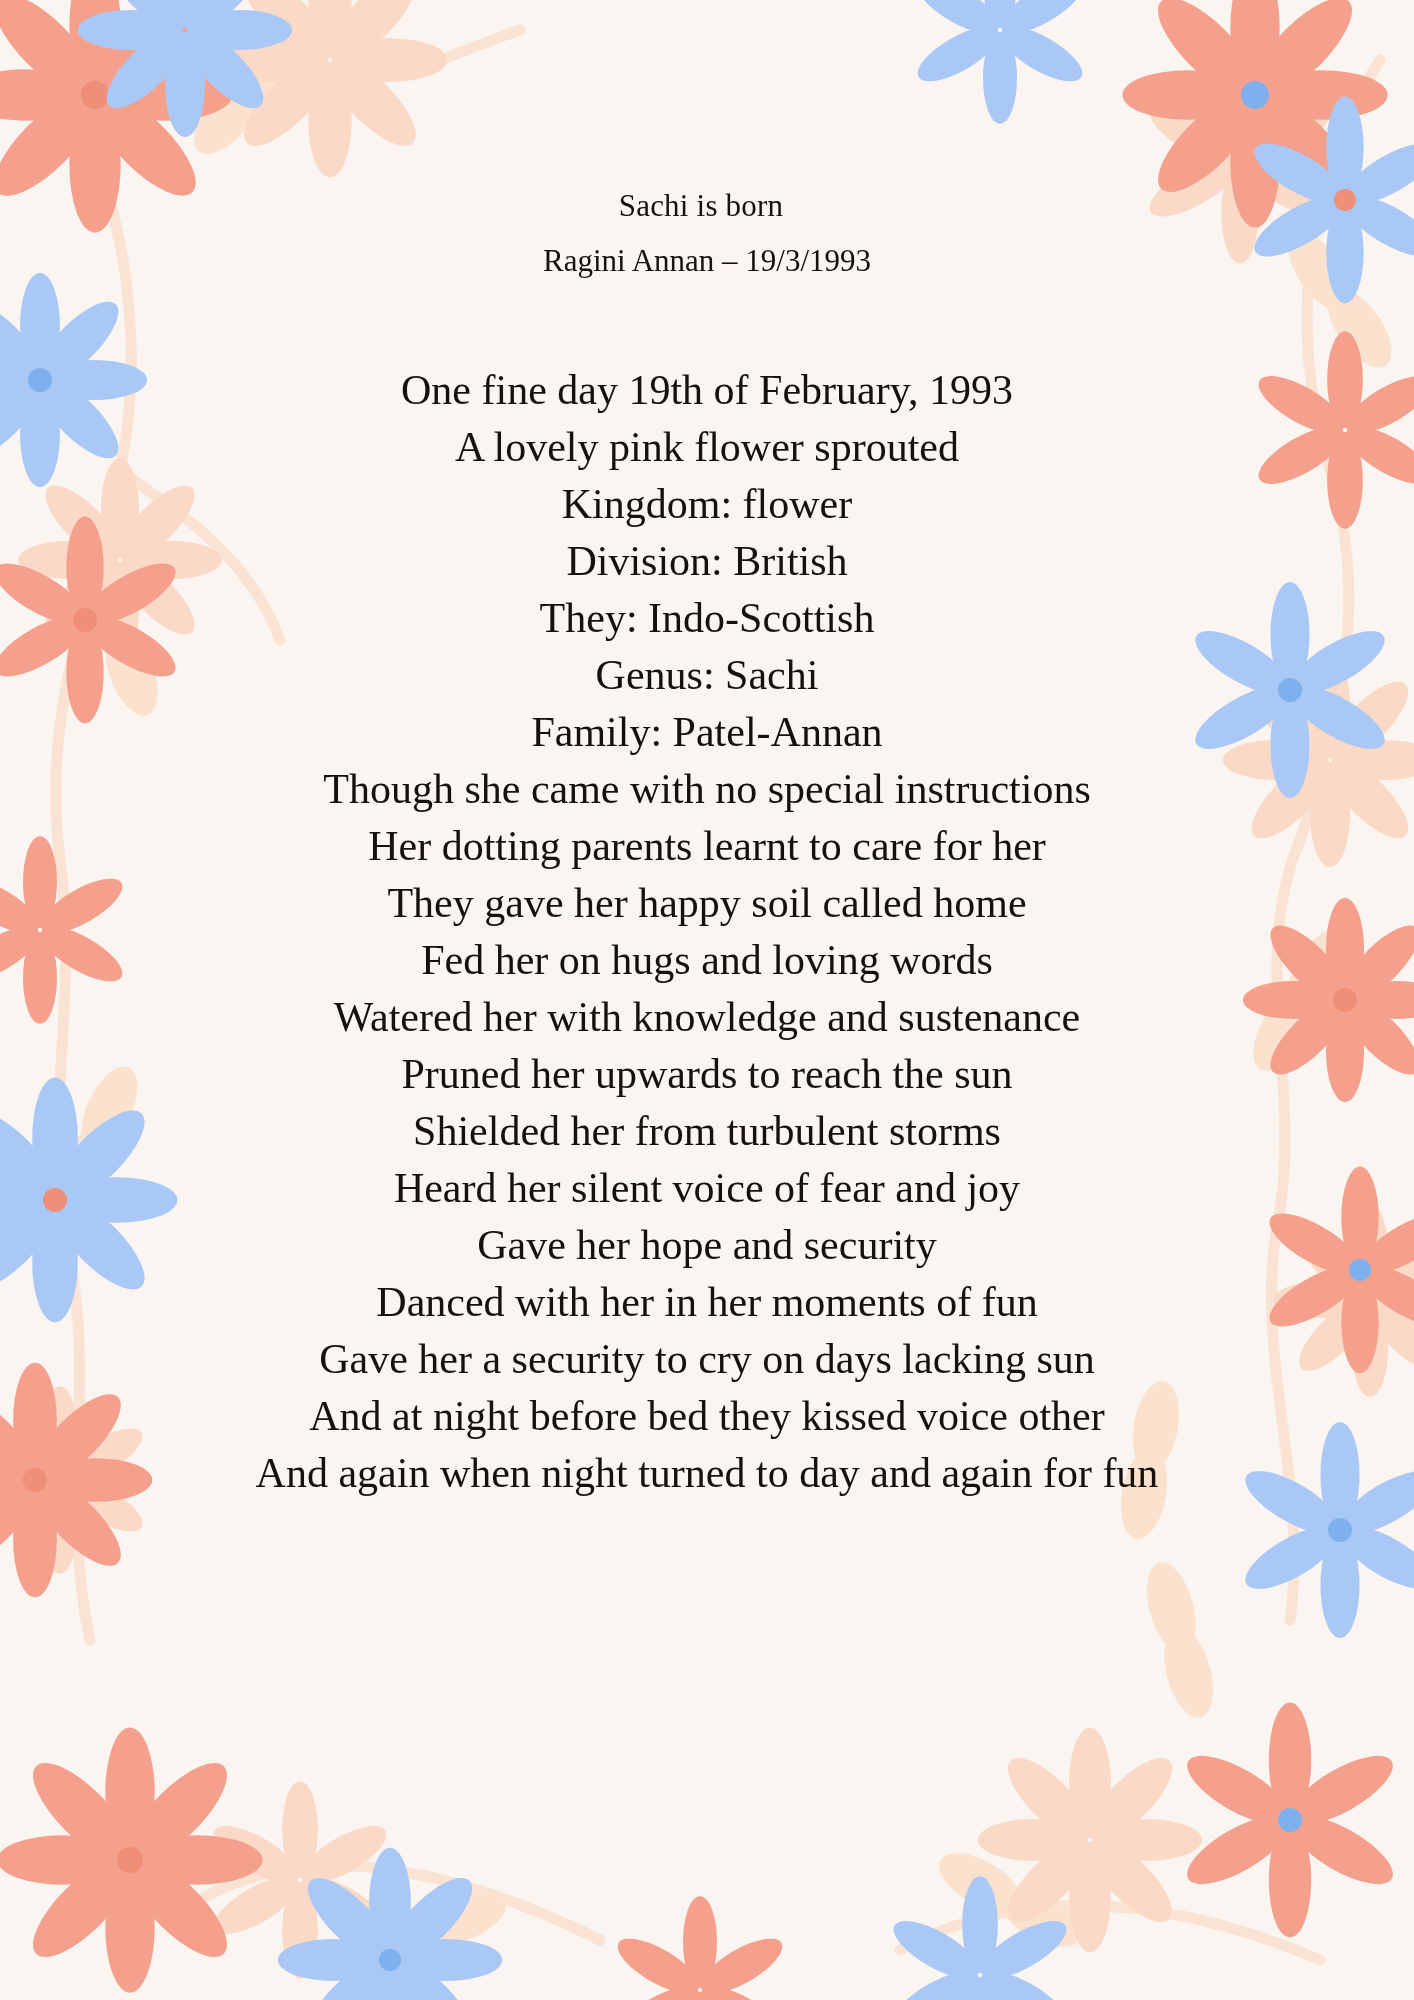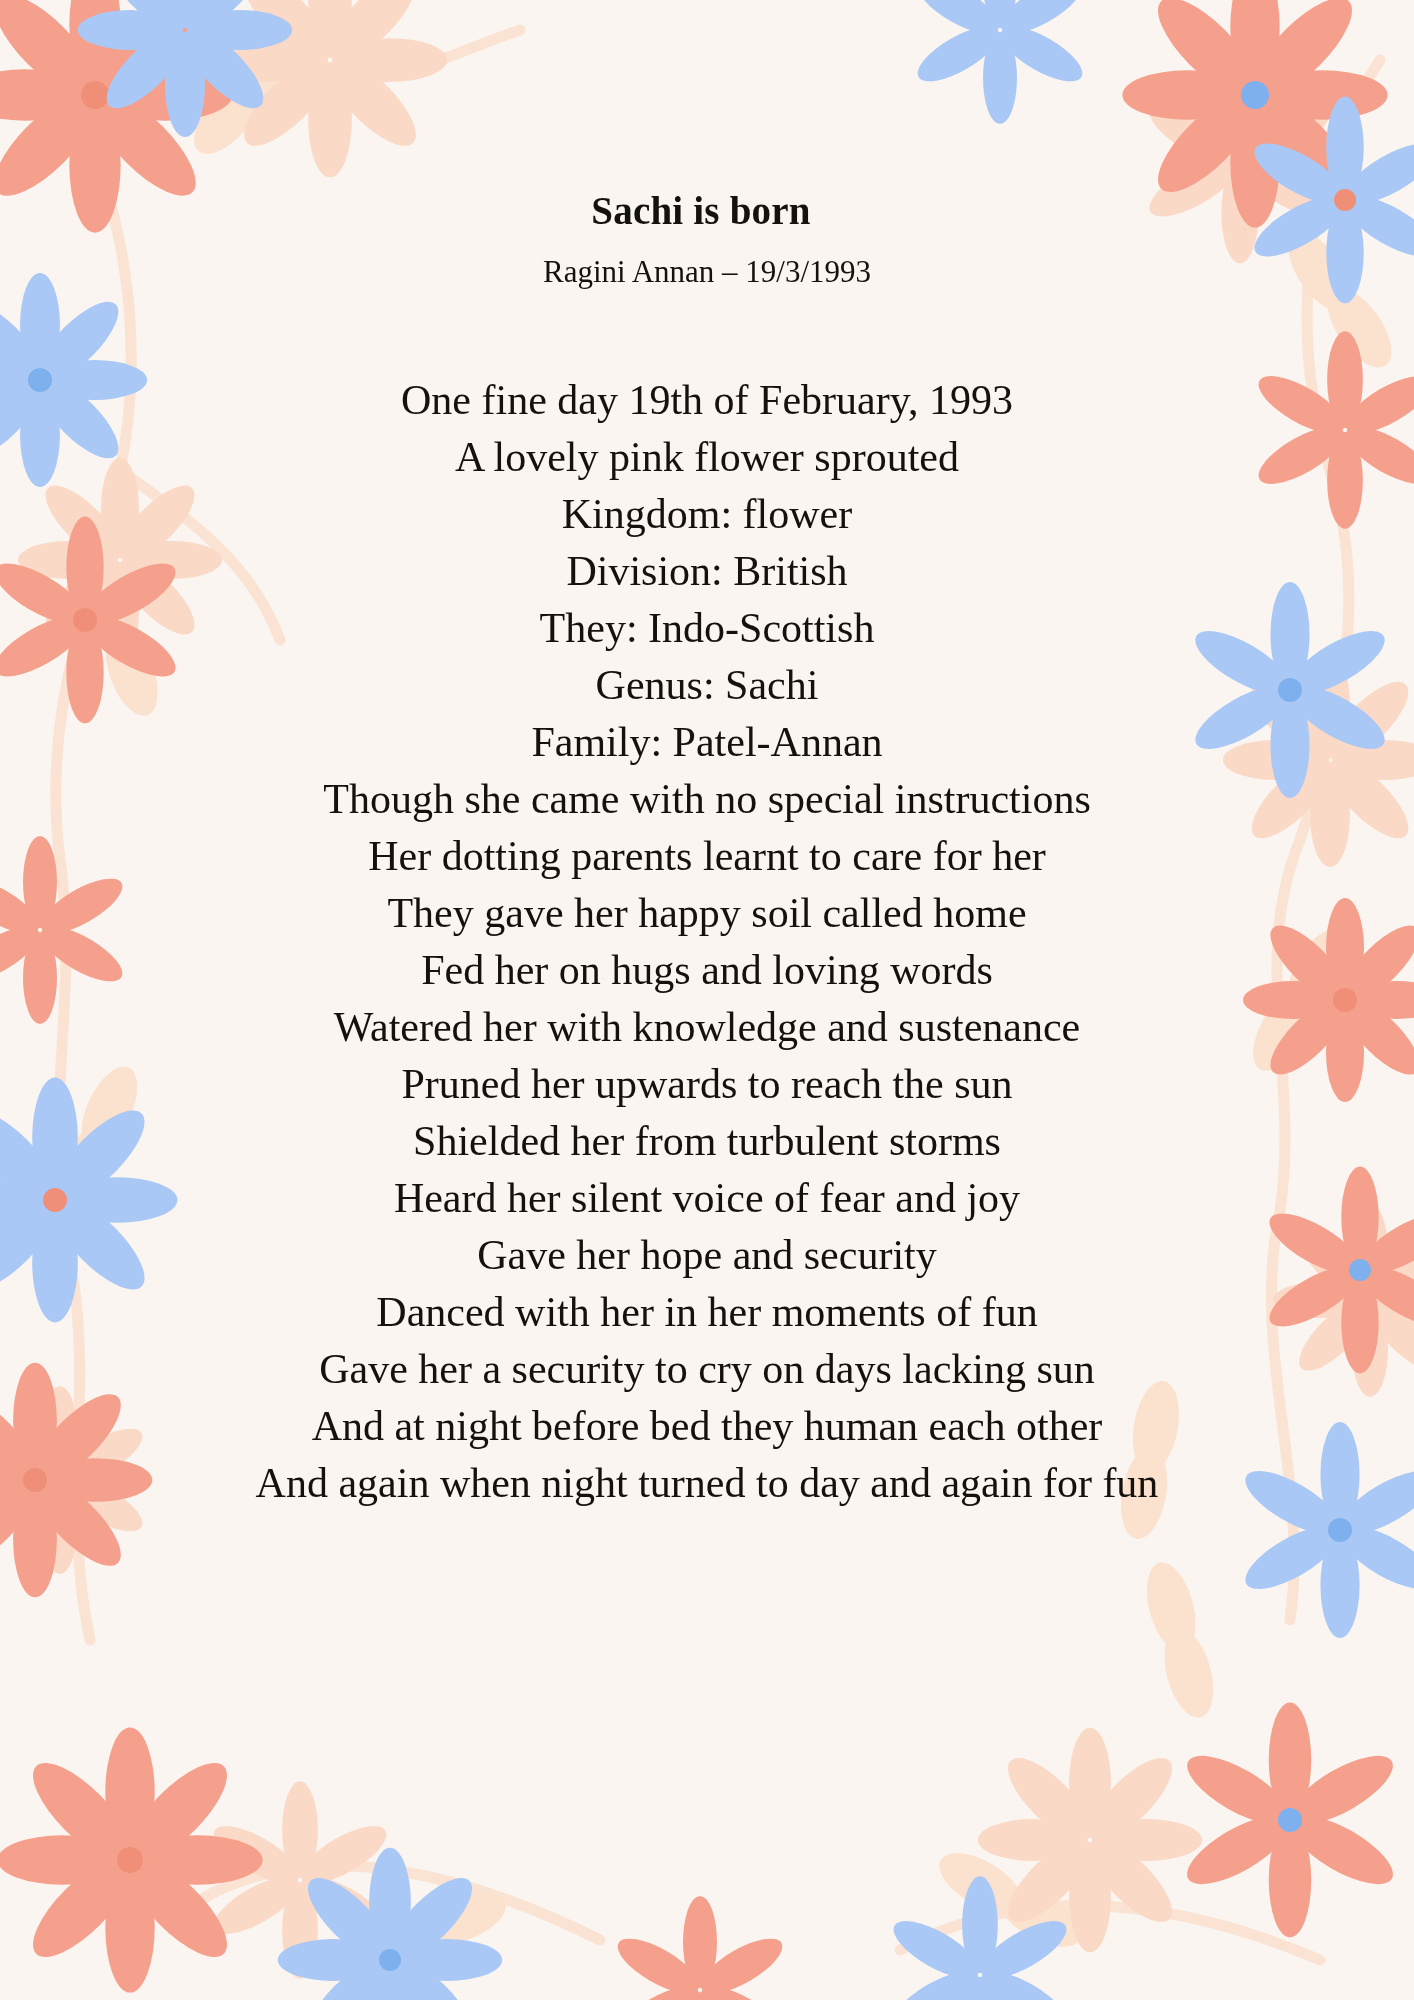--- a/index.html
+++ b/index.html
@@ -29,22 +29,22 @@
   }
   .poem {
     position: absolute;
     left: 0;
     right: 0;
     top: 185px;
     text-align: center;
     color: #15120e;
   }
   .poem-title {
-    font-size: 39px;
-    font-weight: bold;
+    font-size: 31px;
+    font-weight: normal;
     letter-spacing: 0.2px;
     line-height: 1.35;
     margin: 0 12px 8px 0;
   }
   .poem-byline {
     font-size: 31px;
     line-height: 1.35;
     margin: 13px;
   }
   .poem-body {
@@ -192,18 +192,18 @@
         <div class="poem-line">Her dotting parents learnt to care for her</div>
         <div class="poem-line">They gave her happy soil called home</div>
         <div class="poem-line">Fed her on hugs and loving words</div>
         <div class="poem-line">Watered her with knowledge and sustenance</div>
         <div class="poem-line">Pruned her upwards to reach the sun</div>
         <div class="poem-line">Shielded her from turbulent storms</div>
         <div class="poem-line">Heard her silent voice of fear and joy</div>
         <div class="poem-line">Gave her hope and security</div>
         <div class="poem-line">Danced with her in her moments of fun</div>
         <div class="poem-line">Gave her a security to cry on days lacking sun</div>
-        <div class="poem-line">And at night before bed they human each other</div>
+        <div class="poem-line">And at night before bed they kissed voice other</div>
         <div class="poem-line">And again when night turned to day and again for fun</div>
       </div>
   </div>
 
 </div>
 
 </body></html>

